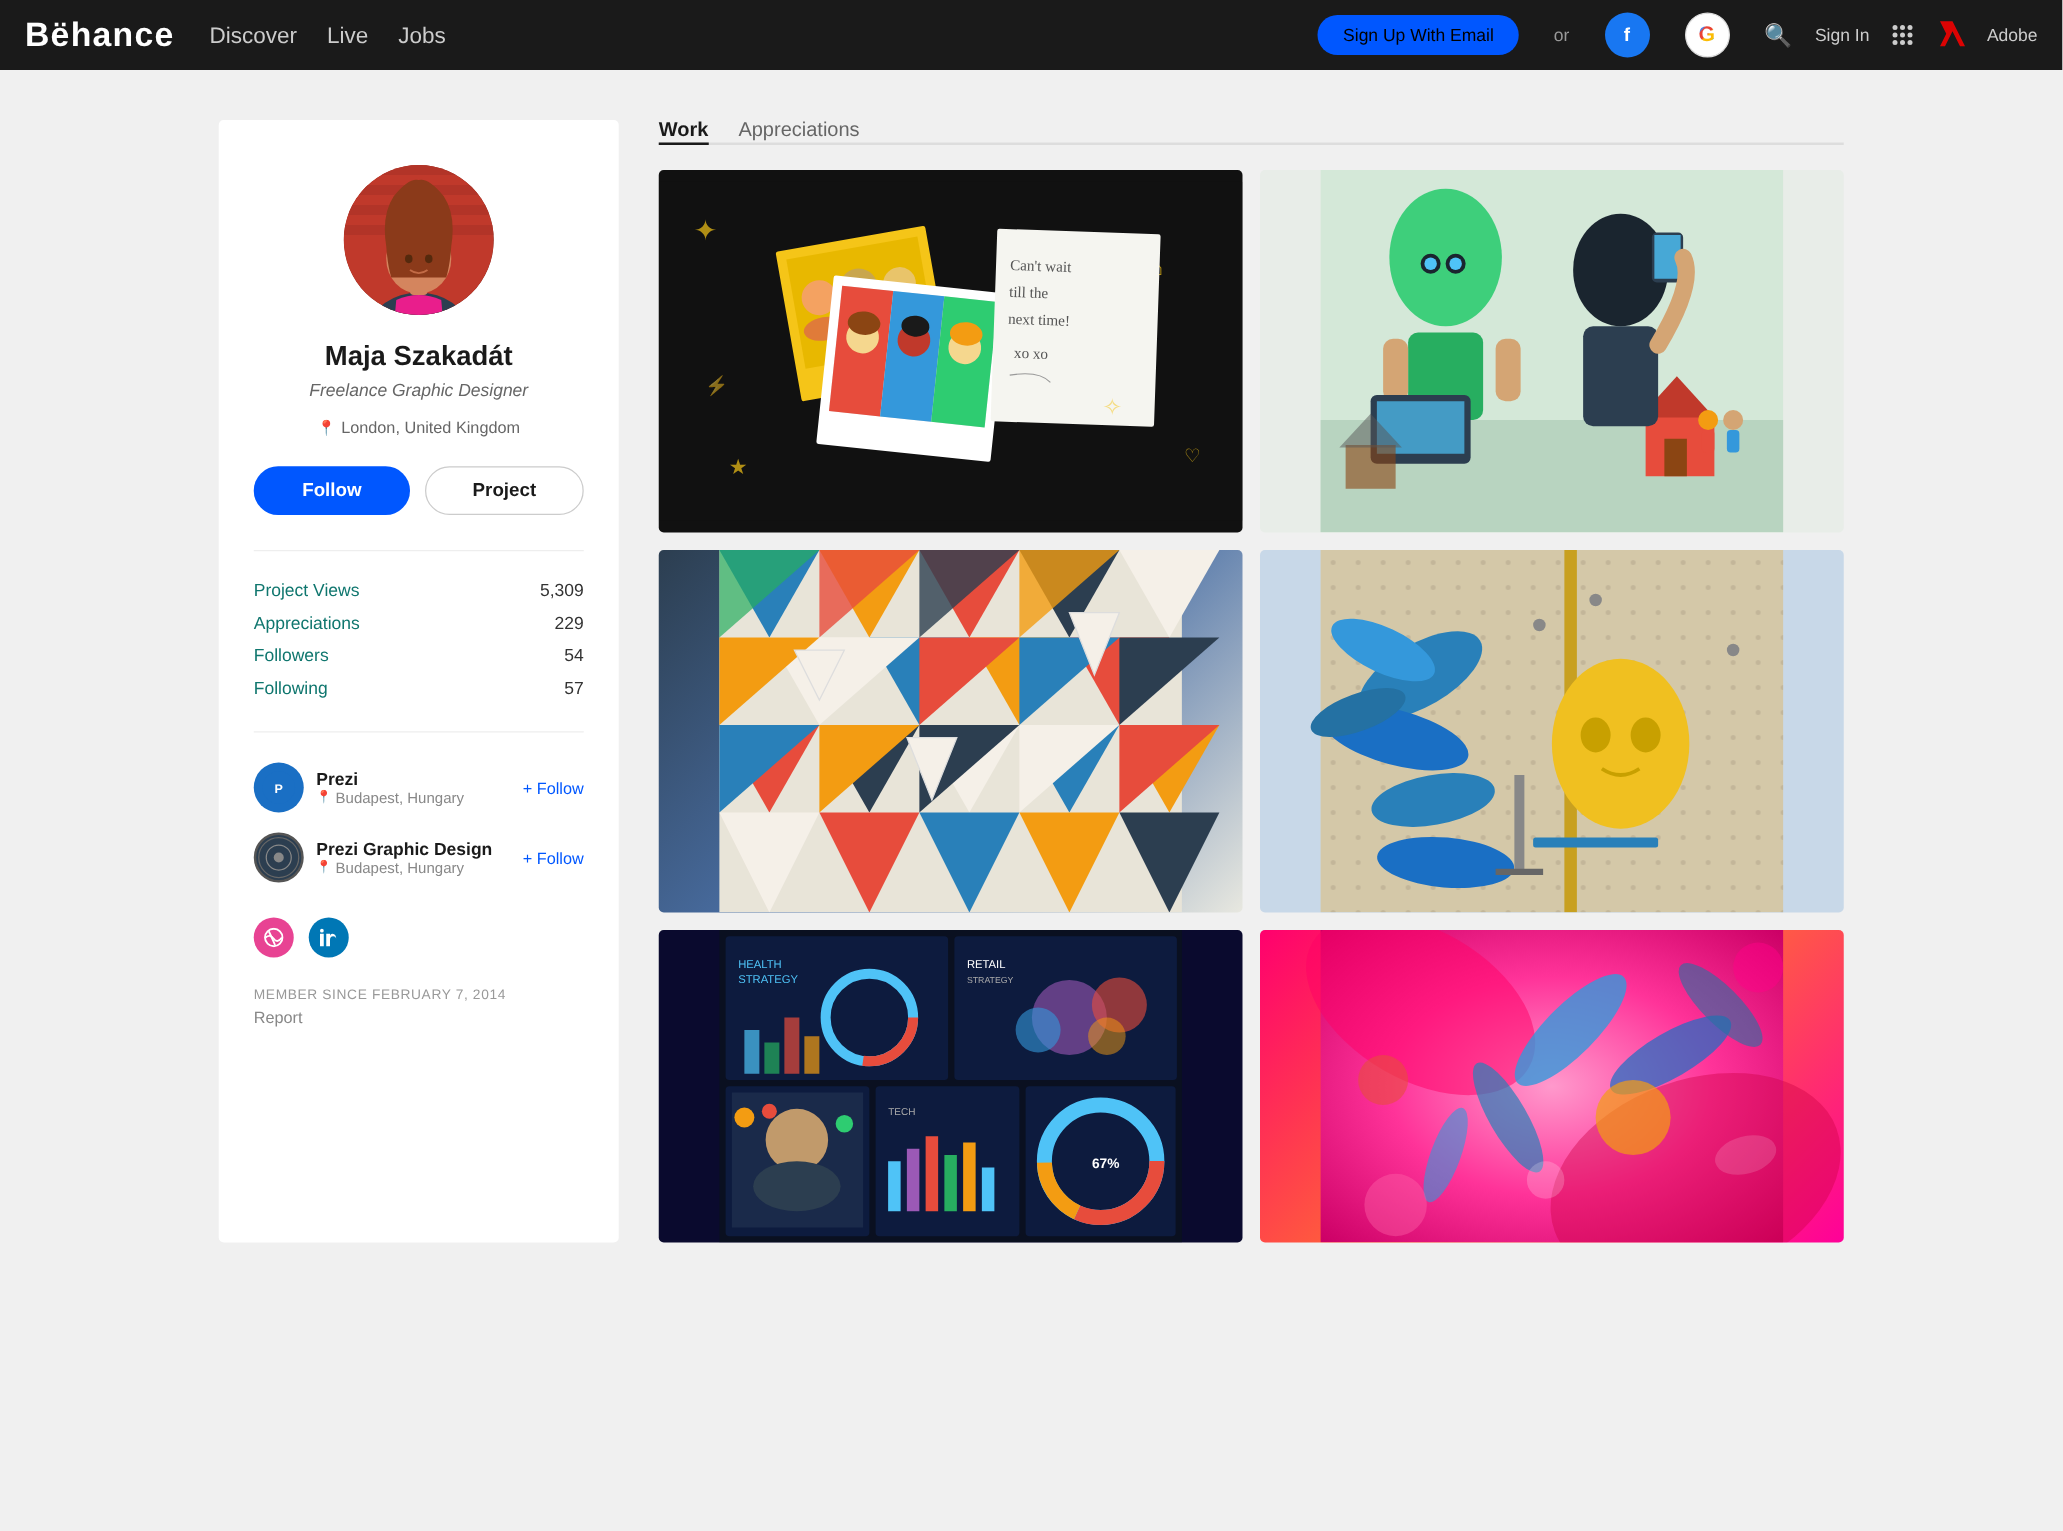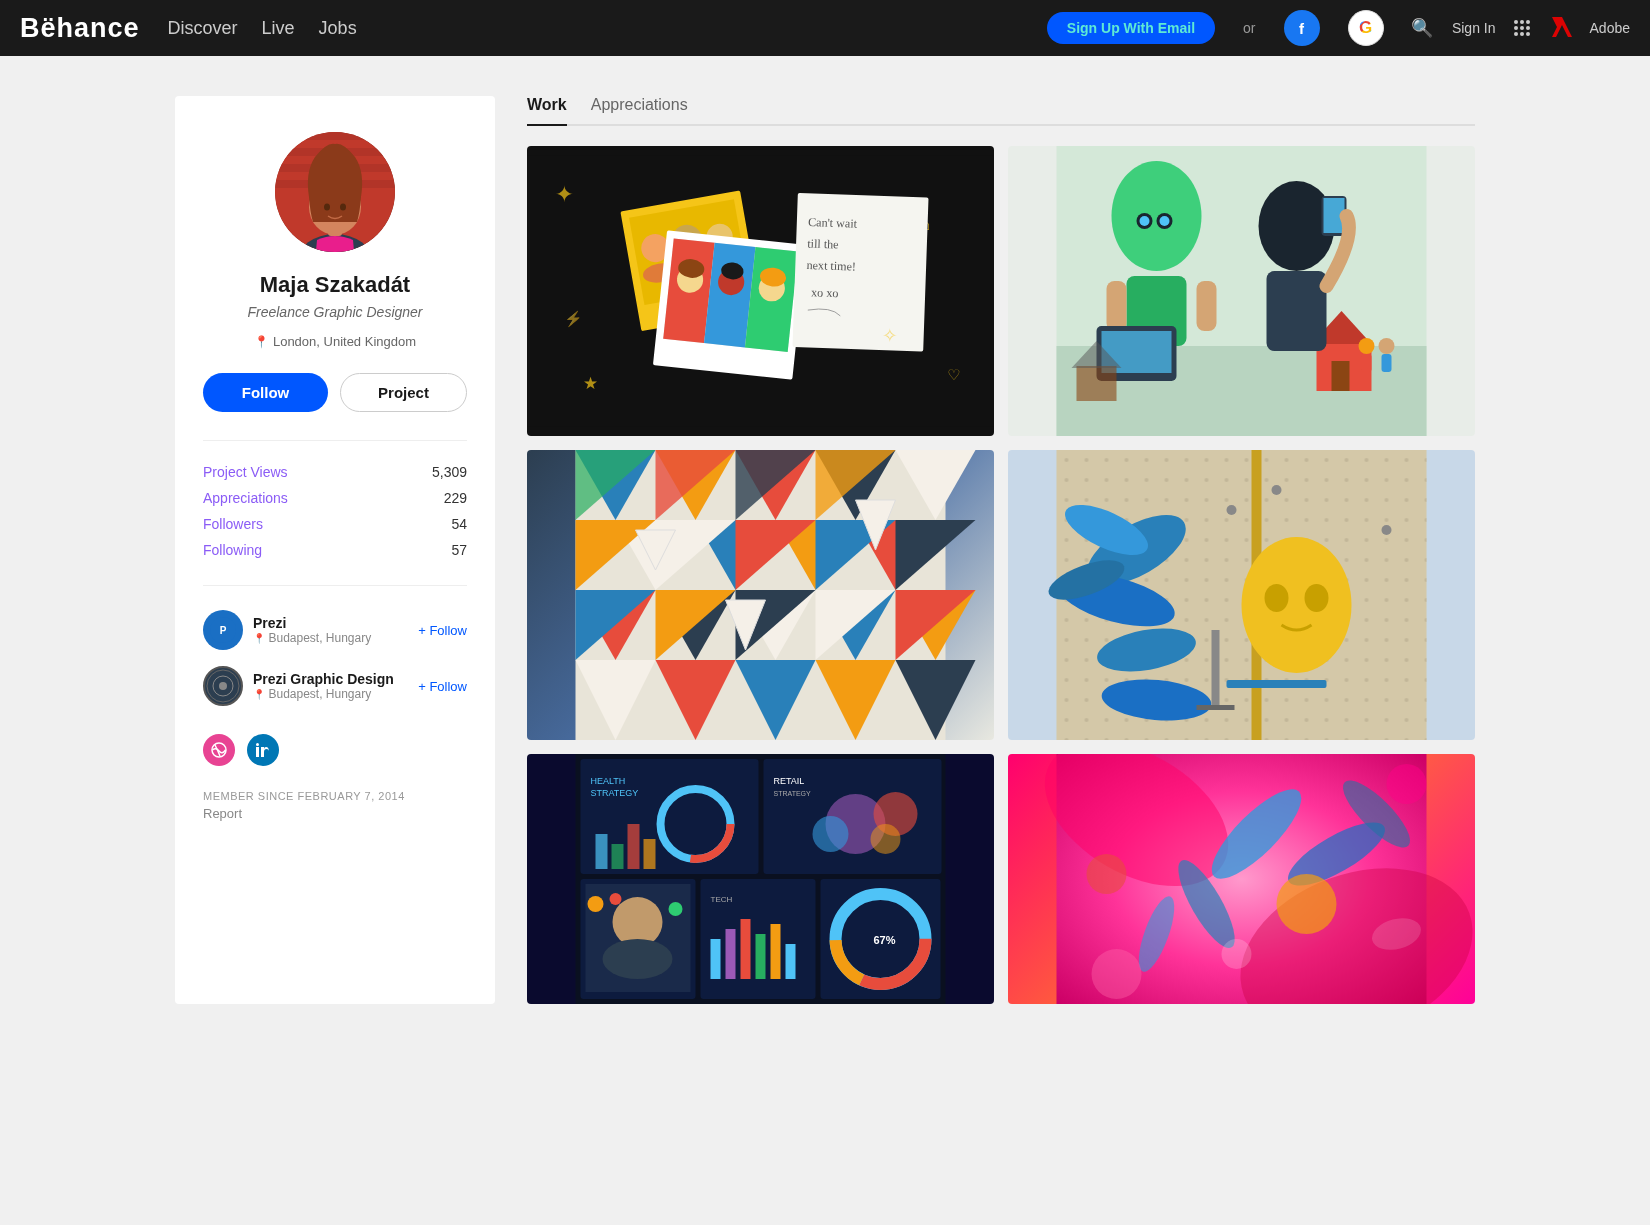--- a/index.html
+++ b/index.html
@@ -28,26 +28,26 @@
       flex: 1;
     }
     .navbar-link {
       color: #ccc;
       font-size: 18px;
       cursor: pointer;
       text-decoration: none;
     }
     .navbar-signup {
       background: #0057ff;
-      color: #5eead4;
+      color: #000000;
       border: none;
       border-radius: 24px;
       padding: 8px 20px;
       font-size: 14px;
-      font-weight: 700;
+      font-weight: 400;
       cursor: pointer;
       white-space: nowrap;
     }
     .navbar-or { color: #999; font-size: 14px; }
     .social-icon {
       width: 36px;
       height: 36px;
       border-radius: 50%;
       display: flex;
       align-items: center;
@@ -159,21 +159,21 @@
       border-top: 1px solid #eee;
       padding-top: 18px;
       margin-bottom: 22px;
     }
     .stats-row {
       display: flex;
       justify-content: space-between;
       align-items: center;
       padding: 5px 0;
     }
-    .stats-label { font-size: 14px; color: #8b5cf6; }
+    .stats-label { font-size: 14px; color: #0f766e; }
     .stats-value { font-size: 14px; color: #333; font-weight: 500; }
 
     
     .org-list { width: 100%; border-top: 1px solid #eee; padding-top: 16px; margin-bottom: 20px; }
     .org-item {
       display: flex;
       align-items: center;
       gap: 10px;
       padding: 8px 0;
     }
@@ -233,21 +233,21 @@
     .content-area { flex: 1; }
     .content-tabs {
       display: flex;
       gap: 24px;
       border-bottom: 2px solid #ddd;
       margin-bottom: 20px;
     }
     .tab {
       font-size: 16px;
       color: #666;
-      padding-bottom: 10px;
+      padding-bottom: 0;
       cursor: pointer;
       border-bottom: 2px solid transparent;
       margin-bottom: -2px;
     }
     .tab.active {
       color: #1a1a1a;
       font-weight: 600;
       border-bottom: 2px solid #1a1a1a;
     }
 

